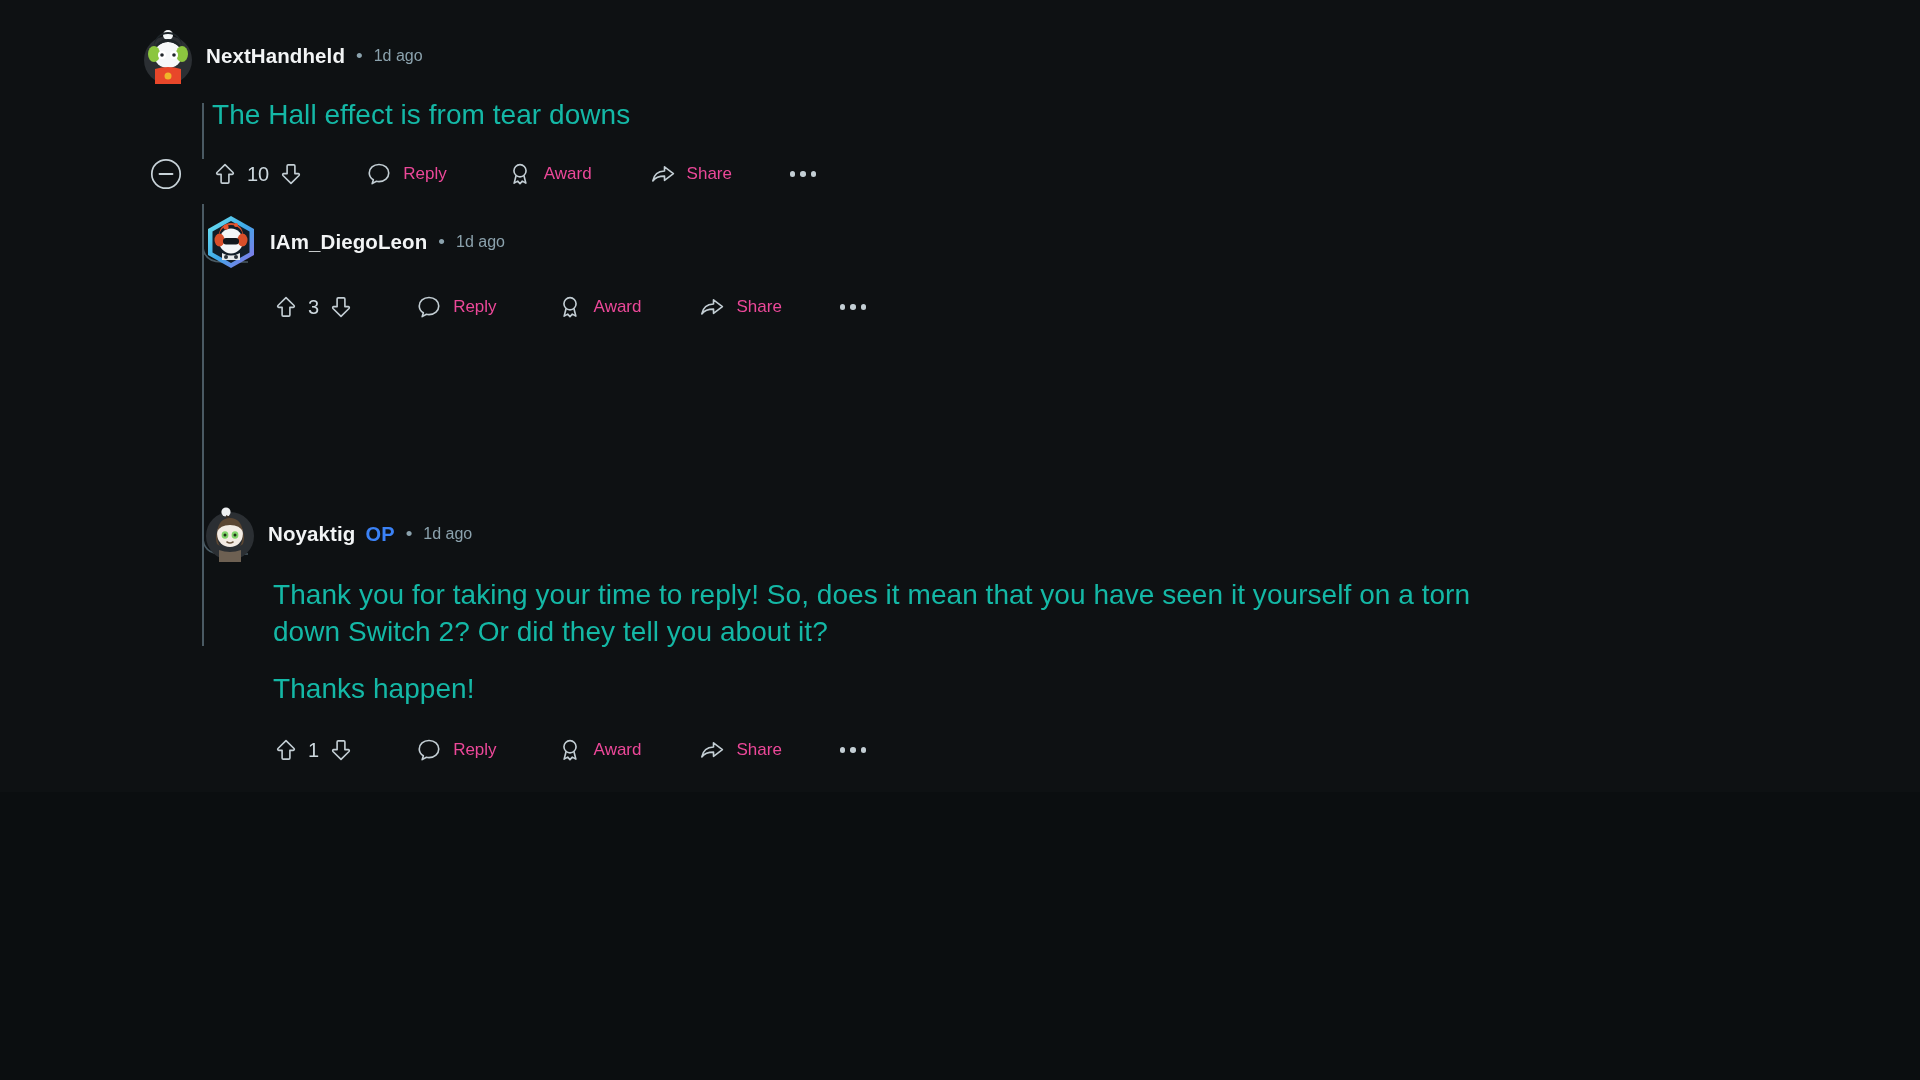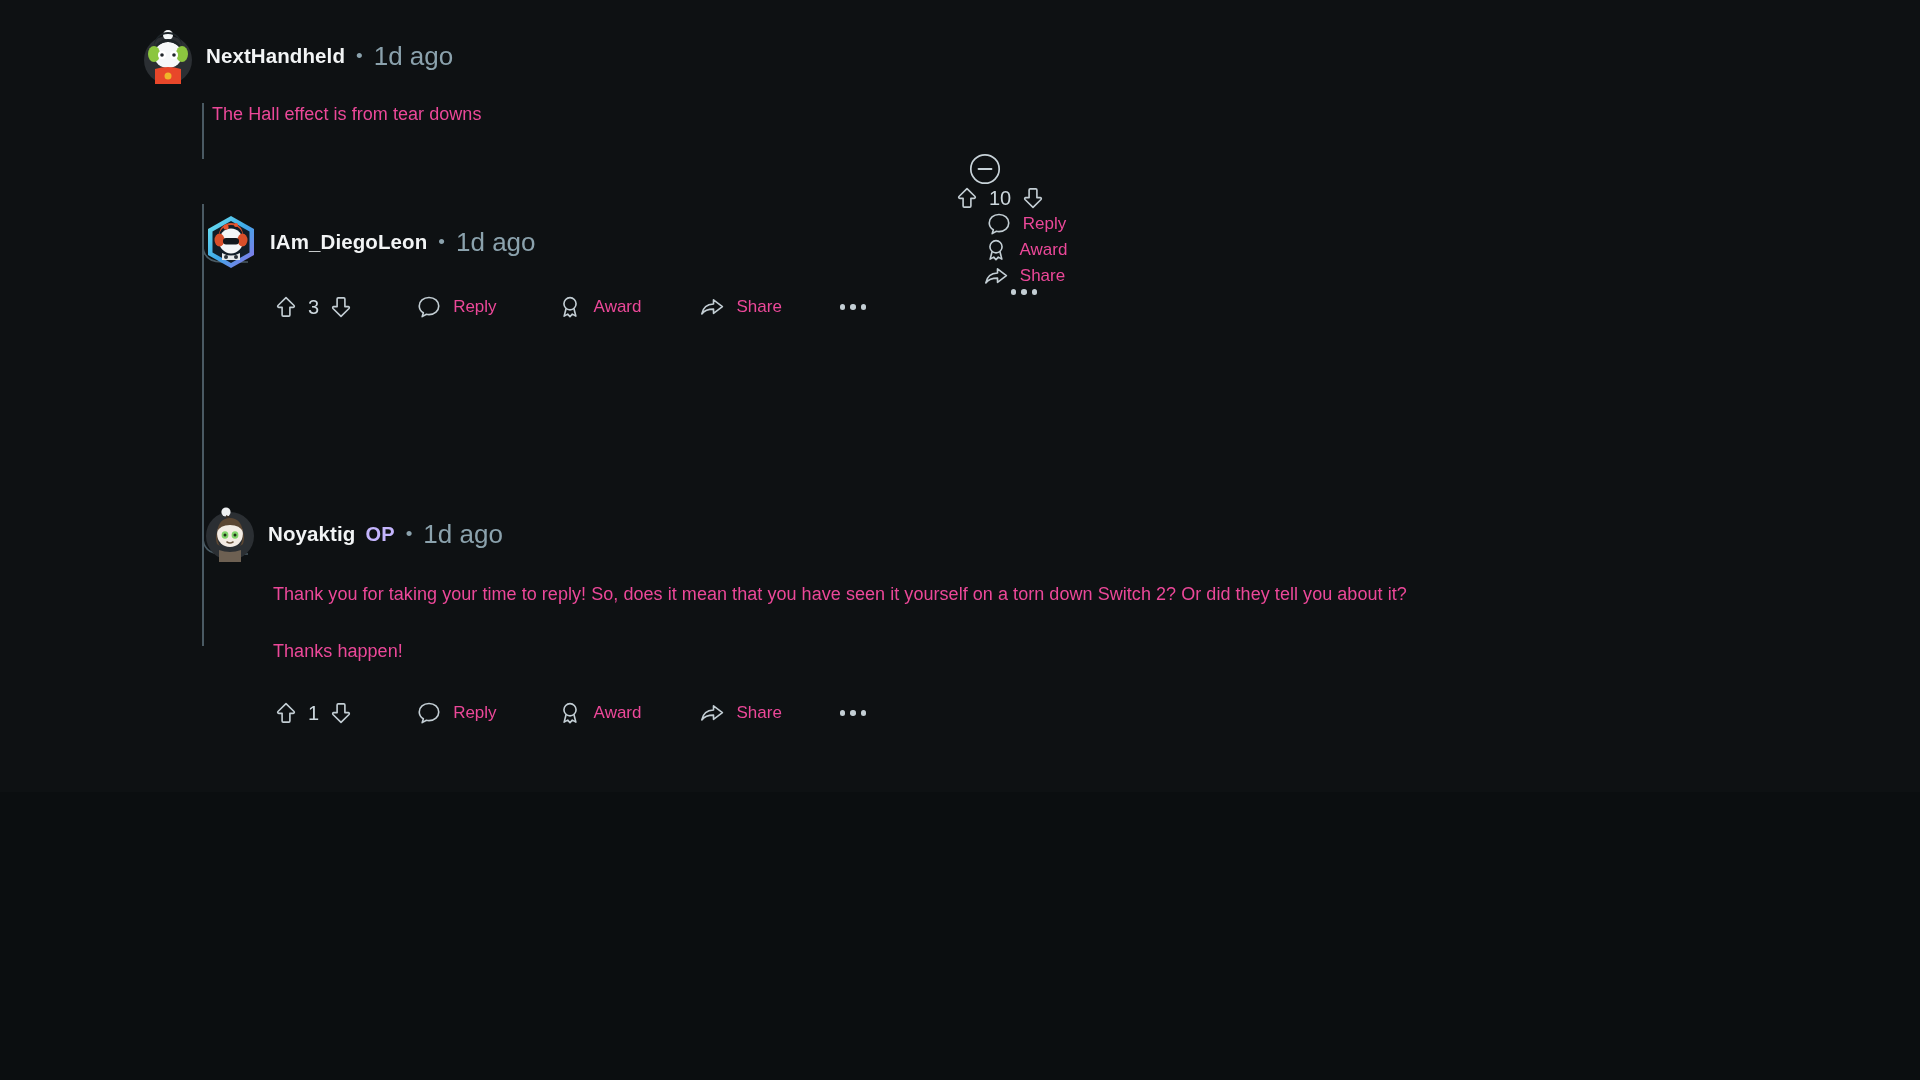--- a/index.html
+++ b/index.html
@@ -40,39 +40,39 @@
   .username {
     font-size: 20.5px;
     font-weight: bold;
     color: #f2f4f5;
     letter-spacing: 0.1px;
   }
 
   .op-badge {
     font-size: 20px;
     font-weight: bold;
-    color: #c4b5fd;
+    color: #3b82f6;
     letter-spacing: 0.2px;
   }
 
   .dot-sep {
     font-size: 19px;
     color: #8ba2ad;
     padding: 0 1px;
   }
 
   .timestamp {
-    font-size: 26px;
+    font-size: 16px;
     color: #8ba2ad;
   }
 
   .c-body {
-    font-size: 18px;
+    font-size: 28px;
     line-height: 37px;
-    color: #ec4899;
+    color: #14b8a6;
     font-weight: 400;
     letter-spacing: 0.05px;
   }
 
   .c-body p + p { margin-top: 20px; }
 
   
   .actions {
     display: flex;
     align-items: center;
@@ -179,21 +179,21 @@
       </div>
       <span class="username">NextHandheld</span>
       <span class="dot-sep">•</span>
       <span class="timestamp">1d ago</span>
     </div>
 
     <div class="c-body" style="margin-left:72px; margin-top:18px;">
       <p>The Hall effect is from tear downs</p>
     </div>
 
-    <div class="actions" style="margin-left:10px; margin-top:20px;flex-direction:column;">
+    <div class="actions" style="margin-left:10px; margin-top:20px;">
 
       <div class="act" style="width:52px;">
         <svg width="32" height="32" viewBox="0 0 32 32">
           <circle cx="16" cy="16" r="14.2" fill="none" stroke="#c8d3d9" stroke-width="1.7"></circle>
           <path d="M9.5 16 L22.5 16" stroke="#c8d3d9" stroke-width="1.8" stroke-linecap="round"></path>
         </svg>
       </div>
 
       <div class="act vote-group" style="margin-left:10px;">
         <span>

